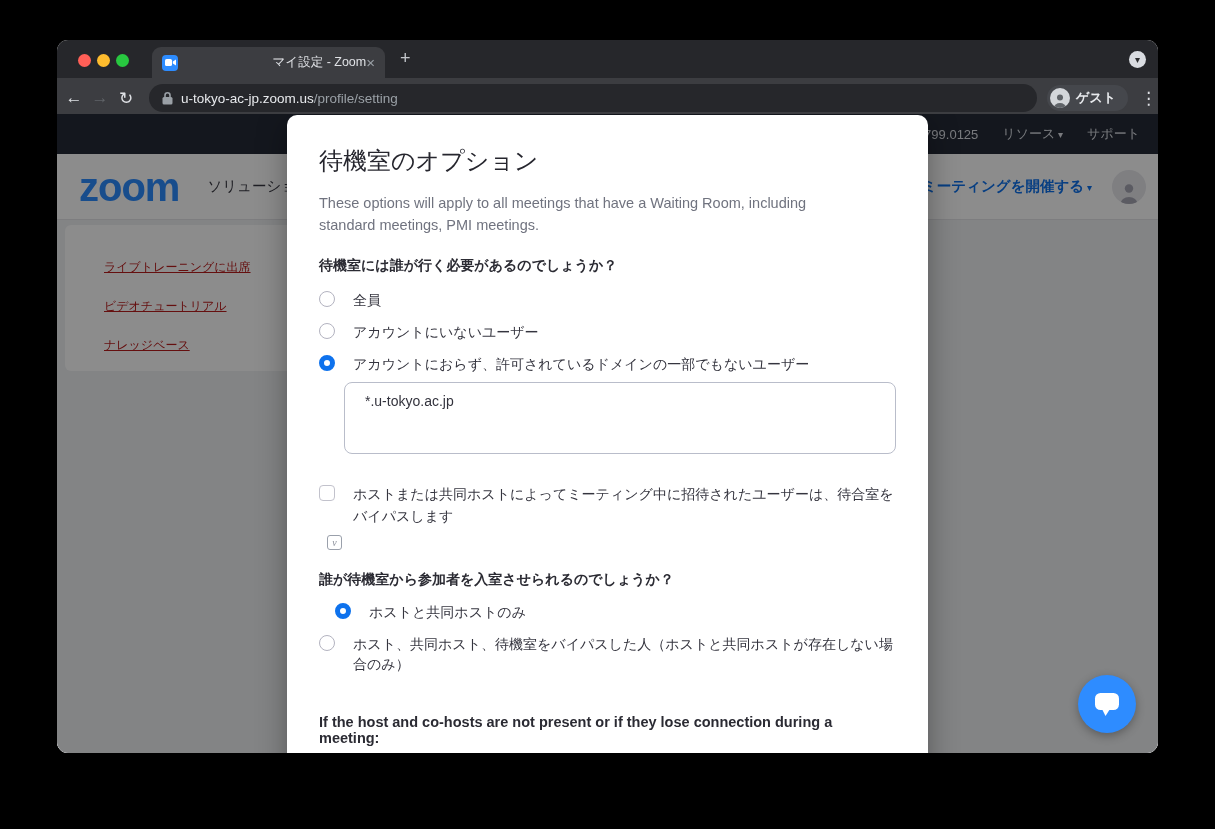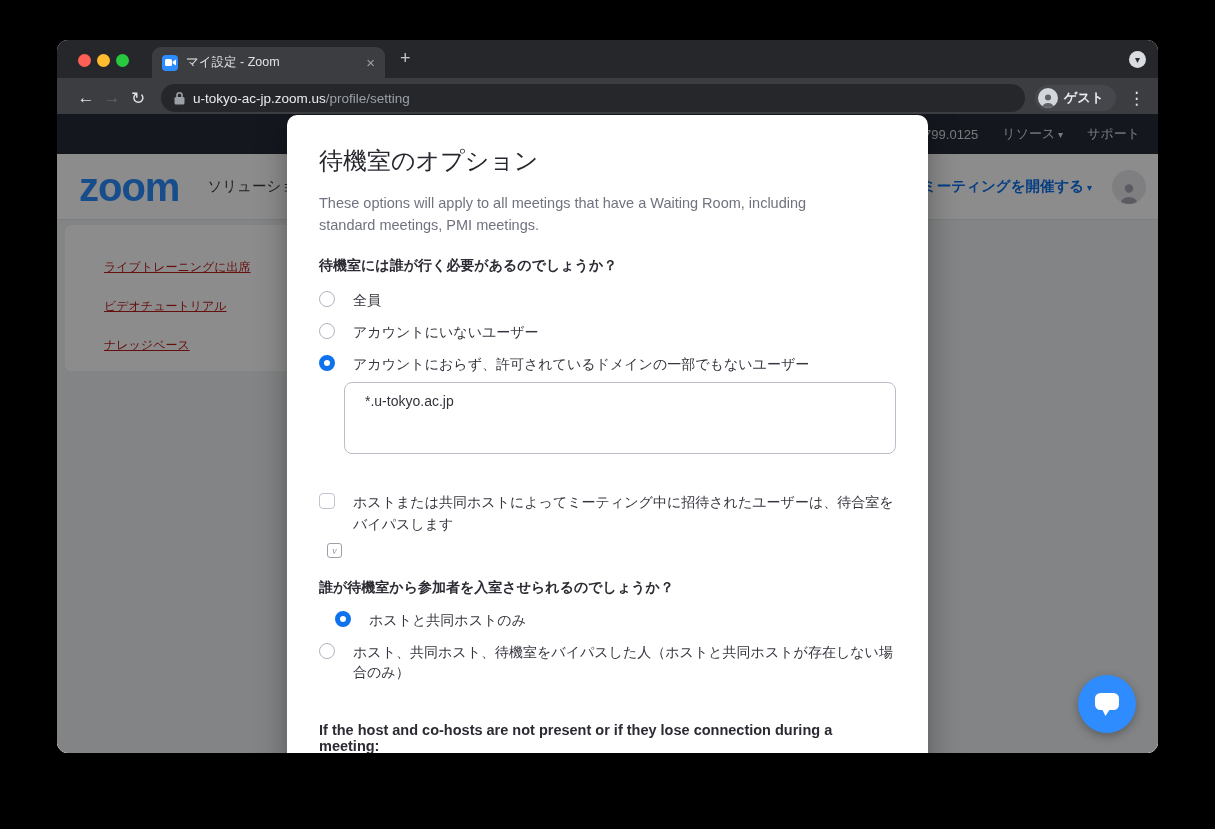--- a/index.html
+++ b/index.html
@@ -2,38 +2,38 @@
 <html><head>
 <meta charset="utf-8">
 <style>
   * { margin:0; padding:0; box-sizing:border-box; }
   html,body { width:1215px; height:829px; background:#000; font-family:"Liberation Sans","DejaVu Sans",sans-serif; overflow:hidden; }
 
   .window { position:absolute; left:57px; top:40px; width:1101px; height:713px;
             border-radius:11px; overflow:hidden; background:#fff; }
 
   
-  .tabstrip { position:relative; height:38px; background:#26272b; }
+  .tabstrip { position:relative; height:38px; background:#26272b;text-align:right; }
   .light { position:absolute; top:14px; width:13px; height:13px; border-radius:50%; }
   .light.red   { left:21px; background:#ff5f57; }
   .light.yellow{ left:40px; background:#febc2e; }
   .light.green { left:59px; background:#28c840; }
   .tab { position:absolute; left:95px; top:7px; width:233px; height:31px; background:#3c3d41;
          border-radius:9px 9px 0 0; display:flex; align-items:center; padding:0 10px; }
   .favicon { width:16px; height:16px; border-radius:4px; background:#2d8cff; flex:none;
              display:flex; align-items:center; justify-content:center; margin-right:8px; }
   .tab-title { flex:1; font-size:12.5px; color:#dfe1e5; white-space:nowrap; overflow:hidden; }
   .i-close::before { content:"×"; } .i-close { color:#9aa0a6; font-size:15px; line-height:1; cursor:default; }
   .i-plus::before { content:"+"; } .i-plus { position:absolute; left:343px; top:8px; color:#c4c7cc; font-size:18px; }
   .tabsearch { position:absolute; left:1072px; top:11px; width:17px; height:17px; border-radius:50%;
                background:#d9dce1; display:flex; align-items:center; justify-content:center; }
   .tabsearch::before { content:"▾"; font-size:10px; color:#2b2c2f; line-height:1; }
 
   
-  .toolbar { height:40px; background:#3c3d41; display:flex; align-items:center; padding:0 16px; }
+  .toolbar { height:40px; background:#3c3d41; display:flex; align-items:center; padding:0 4px; }
   .navbtn { width:26px; font-size:17px; text-align:center; color:#dfe1e5; }
   .navbtn.disabled { color:#606468; }
   .i-back::before{content:"←";} .i-fwd::before{content:"→";} .i-reload::before{content:"↻";}
   .urlbar { flex:1; height:28px; margin:0 10px; background:#26272b; border-radius:14px;
             display:flex; align-items:center; padding:0 13px; }
   .url-host { font-size:13.5px; color:#e8eaed; margin-left:8px; }
   .url-path { font-size:13.5px; color:#9aa0a6; }
   .guest-pill { height:26px; border-radius:13px; background:#45474c; display:flex; align-items:center;
                 padding:0 12px 0 3px; }
   .guest-avatar { width:20px; height:20px; border-radius:50%; background:#d3d6da;
@@ -70,21 +70,21 @@
            box-shadow:0 8px 30px rgba(0,0,0,0.35); color:#2b2b33; }
   .m-title { margin-top:30px; font-size:24px; font-weight:500; color:#26262e; }
   .m-desc { margin-top:15px; width:532px; font-size:14.5px; line-height:22px; color:#70737f; }
   .m-q { margin-top:21px; font-size:14px; font-weight:700; color:#2b2b33; }
   .m-q.en { margin-top:40px; font-size:14.5px; }
   .opt-row { display:flex; align-items:flex-start; gap:18px; font-size:14px; color:#35353f; }
   .opt-row .lbl { line-height:20px; width:549px; }
   .radio { width:16px; height:16px; border-radius:50%; border:1.5px solid #b3b3c0; background:#fff; flex:none; margin-top:1px; }
   .radio.on { border:5px solid #0e72ed; }
   .cbox { width:16px; height:16px; border-radius:4px; border:1.5px solid #c2c2cc; background:#fff; flex:none; margin-top:2px; }
-  .mt15 { margin-top:15px; } .mt13 { margin-top:13px;padding-left:16px; } .mt12 { margin-top:12px; } .mt29 { margin-top:37px; } .mt16 { margin-top:16px; }
+  .mt15 { margin-top:15px; } .mt13 { margin-top:13px;padding-left:16px; } .mt12 { margin-top:12px; } .mt29 { margin-top:29px; } .mt16 { margin-top:16px; }
   .domains { display:block; margin:8px 0 0 25px; width:552px; height:72px; resize:none; outline:none;
              border:1px solid #b9bdca; border-radius:8px; padding:10px 20px; font-size:14px; color:#33333d;
              font-family:"Liberation Sans","DejaVu Sans",sans-serif; overflow:hidden; }
   .bypass .lbl { line-height:22px; }
   .broken { margin:8px 0 0 8px; width:15px; height:15px; border:1px solid #9aa0ab; border-radius:3px;
             display:flex; align-items:center; justify-content:center; color:#8a8f9a; }
   .broken::before { content:"v"; font:italic 10px "Liberation Serif","DejaVu Serif",serif; }
   .move-row { font-size:14.5px; }
   .move-row .lbl { line-height:20px; }
 

